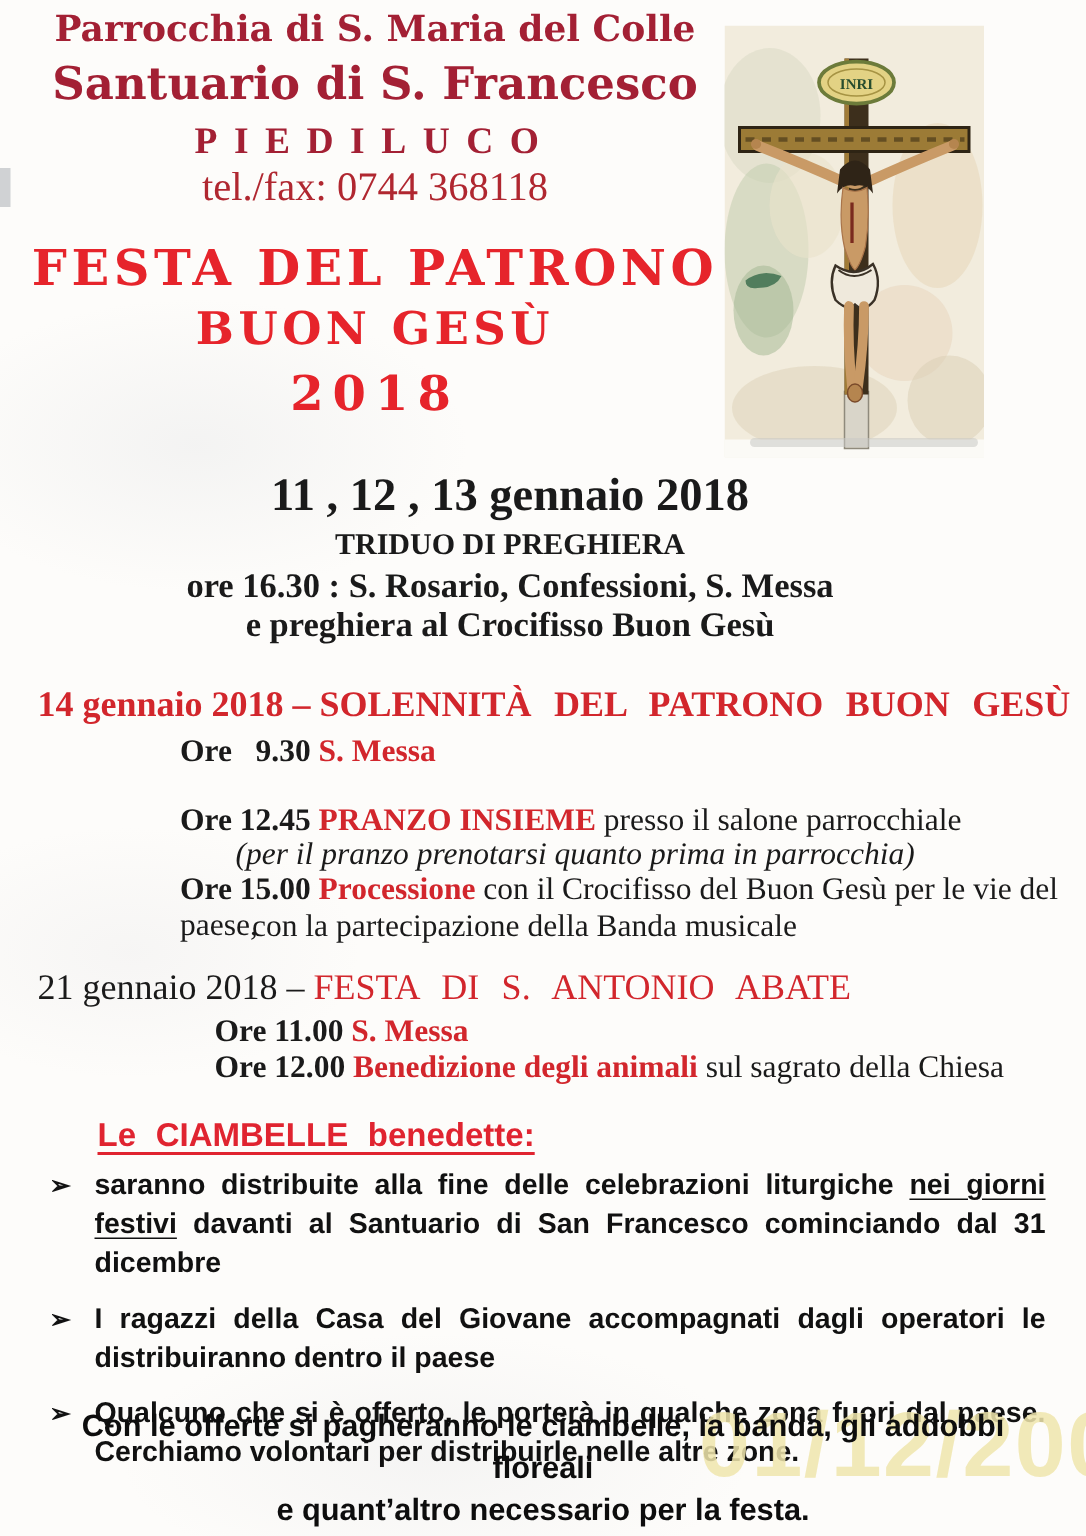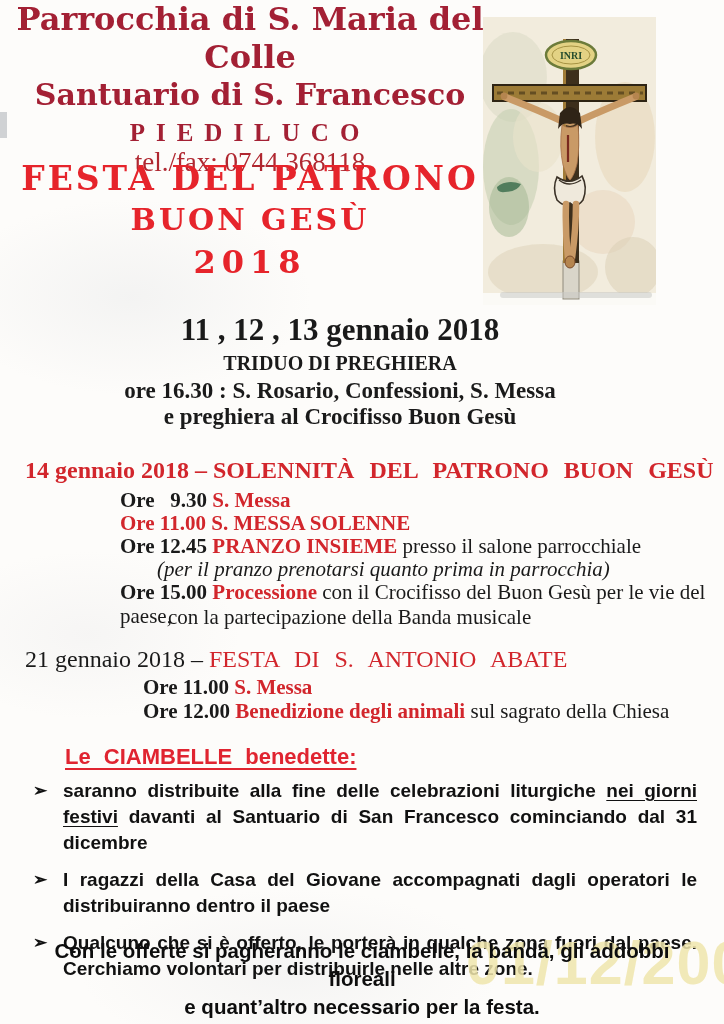--- a/index.html
+++ b/index.html
@@ -9,21 +9,21 @@
     background:
       radial-gradient(ellipse 260px 140px at 18% 29%, rgba(205,208,212,.20), rgba(205,208,212,0) 70%),
       radial-gradient(ellipse 220px 120px at 12% 62%, rgba(200,200,206,.13), rgba(200,200,206,0) 70%),
       radial-gradient(ellipse 300px 120px at 40% 95%, rgba(195,198,204,.14), rgba(195,198,204,0) 70%),
       #fdfcfa;
     color:#1a1a1a;
   }
   .abs{position:absolute;}
   
   .hdr{left:0;top:8;width:500px;text-align:center;}
-  .gothic1{font-family:"DejaVu Serif",serif;font-weight:bold;font-size:32px;line-height:38px;color:#a32034;}
+  .gothic1{font-family:"DejaVu Serif",serif;font-weight:bold;font-size:24px;line-height:38px;color:#a32034;}
   .gothic2{font-family:"DejaVu Serif",serif;font-weight:bold;font-size:30px;line-height:38px;color:#a32034;}
   .piediluco{font-size:25px;font-weight:bold;letter-spacing:11px;color:#a32034;line-height:30px;margin-top:4px;}
   .tel{font-size:27px;color:#b02730;line-height:29px;text-align:center;}
   
   .title{left:0;top:158px;width:500px;text-align:center;color:#e6242b;font-family:"DejaVu Serif",serif;font-weight:bold;}
   .title .t1{font-size:33px;line-height:41px;letter-spacing:3px;}
   .title .t2{font-size:30px;line-height:41px;letter-spacing:3px;}
   .title .t3{font-size:32px;line-height:44px;letter-spacing:6px;}
   
   .pic{left:483px;top:17px;width:173px;height:312px;}
@@ -133,23 +133,20 @@
     <div class="triduo-l1">ore 16.30 : S. Rosario, Confessioni, S. Messa</div>
     <div class="triduo-l2">e preghiera al Crocifisso Buon Gesù</div>
   </div>
 
   <div class="abs jan14h">
     <span>14 gennaio 2018 – </span><span class="wideword">SOLENNITÀ DEL PATRONO BUON GESÙ</span>
   </div>
   <div class="abs sched l14-1">
     <span class="t">Ore   9.30 </span><span class="b red">S. Messa</span>
   </div>
-  <div class="abs sched l14-2">
-    <span class="t red">Ore 11.00 </span><span class="b red">S. MESSA SOLENNE</span>
-  </div>
   <div class="abs sched l14-3">
     <span class="t">Ore 12.45 </span><span class="b red">PRANZO INSIEME</span><span> presso il salone parrocchiale</span>
   </div>
   <div class="abs sched it l14-4">(per il pranzo prenotarsi quanto prima in parrocchia)</div>
   <div class="abs sched l14-5">
     <span class="t">Ore 15.00 </span><span class="b red">Processione</span><span> con il Crocifisso del Buon Gesù per le vie del paese,</span>
   </div>
   <div class="abs sched l14-6">con la partecipazione della Banda musicale</div>
 
   <div class="abs jan21h">

